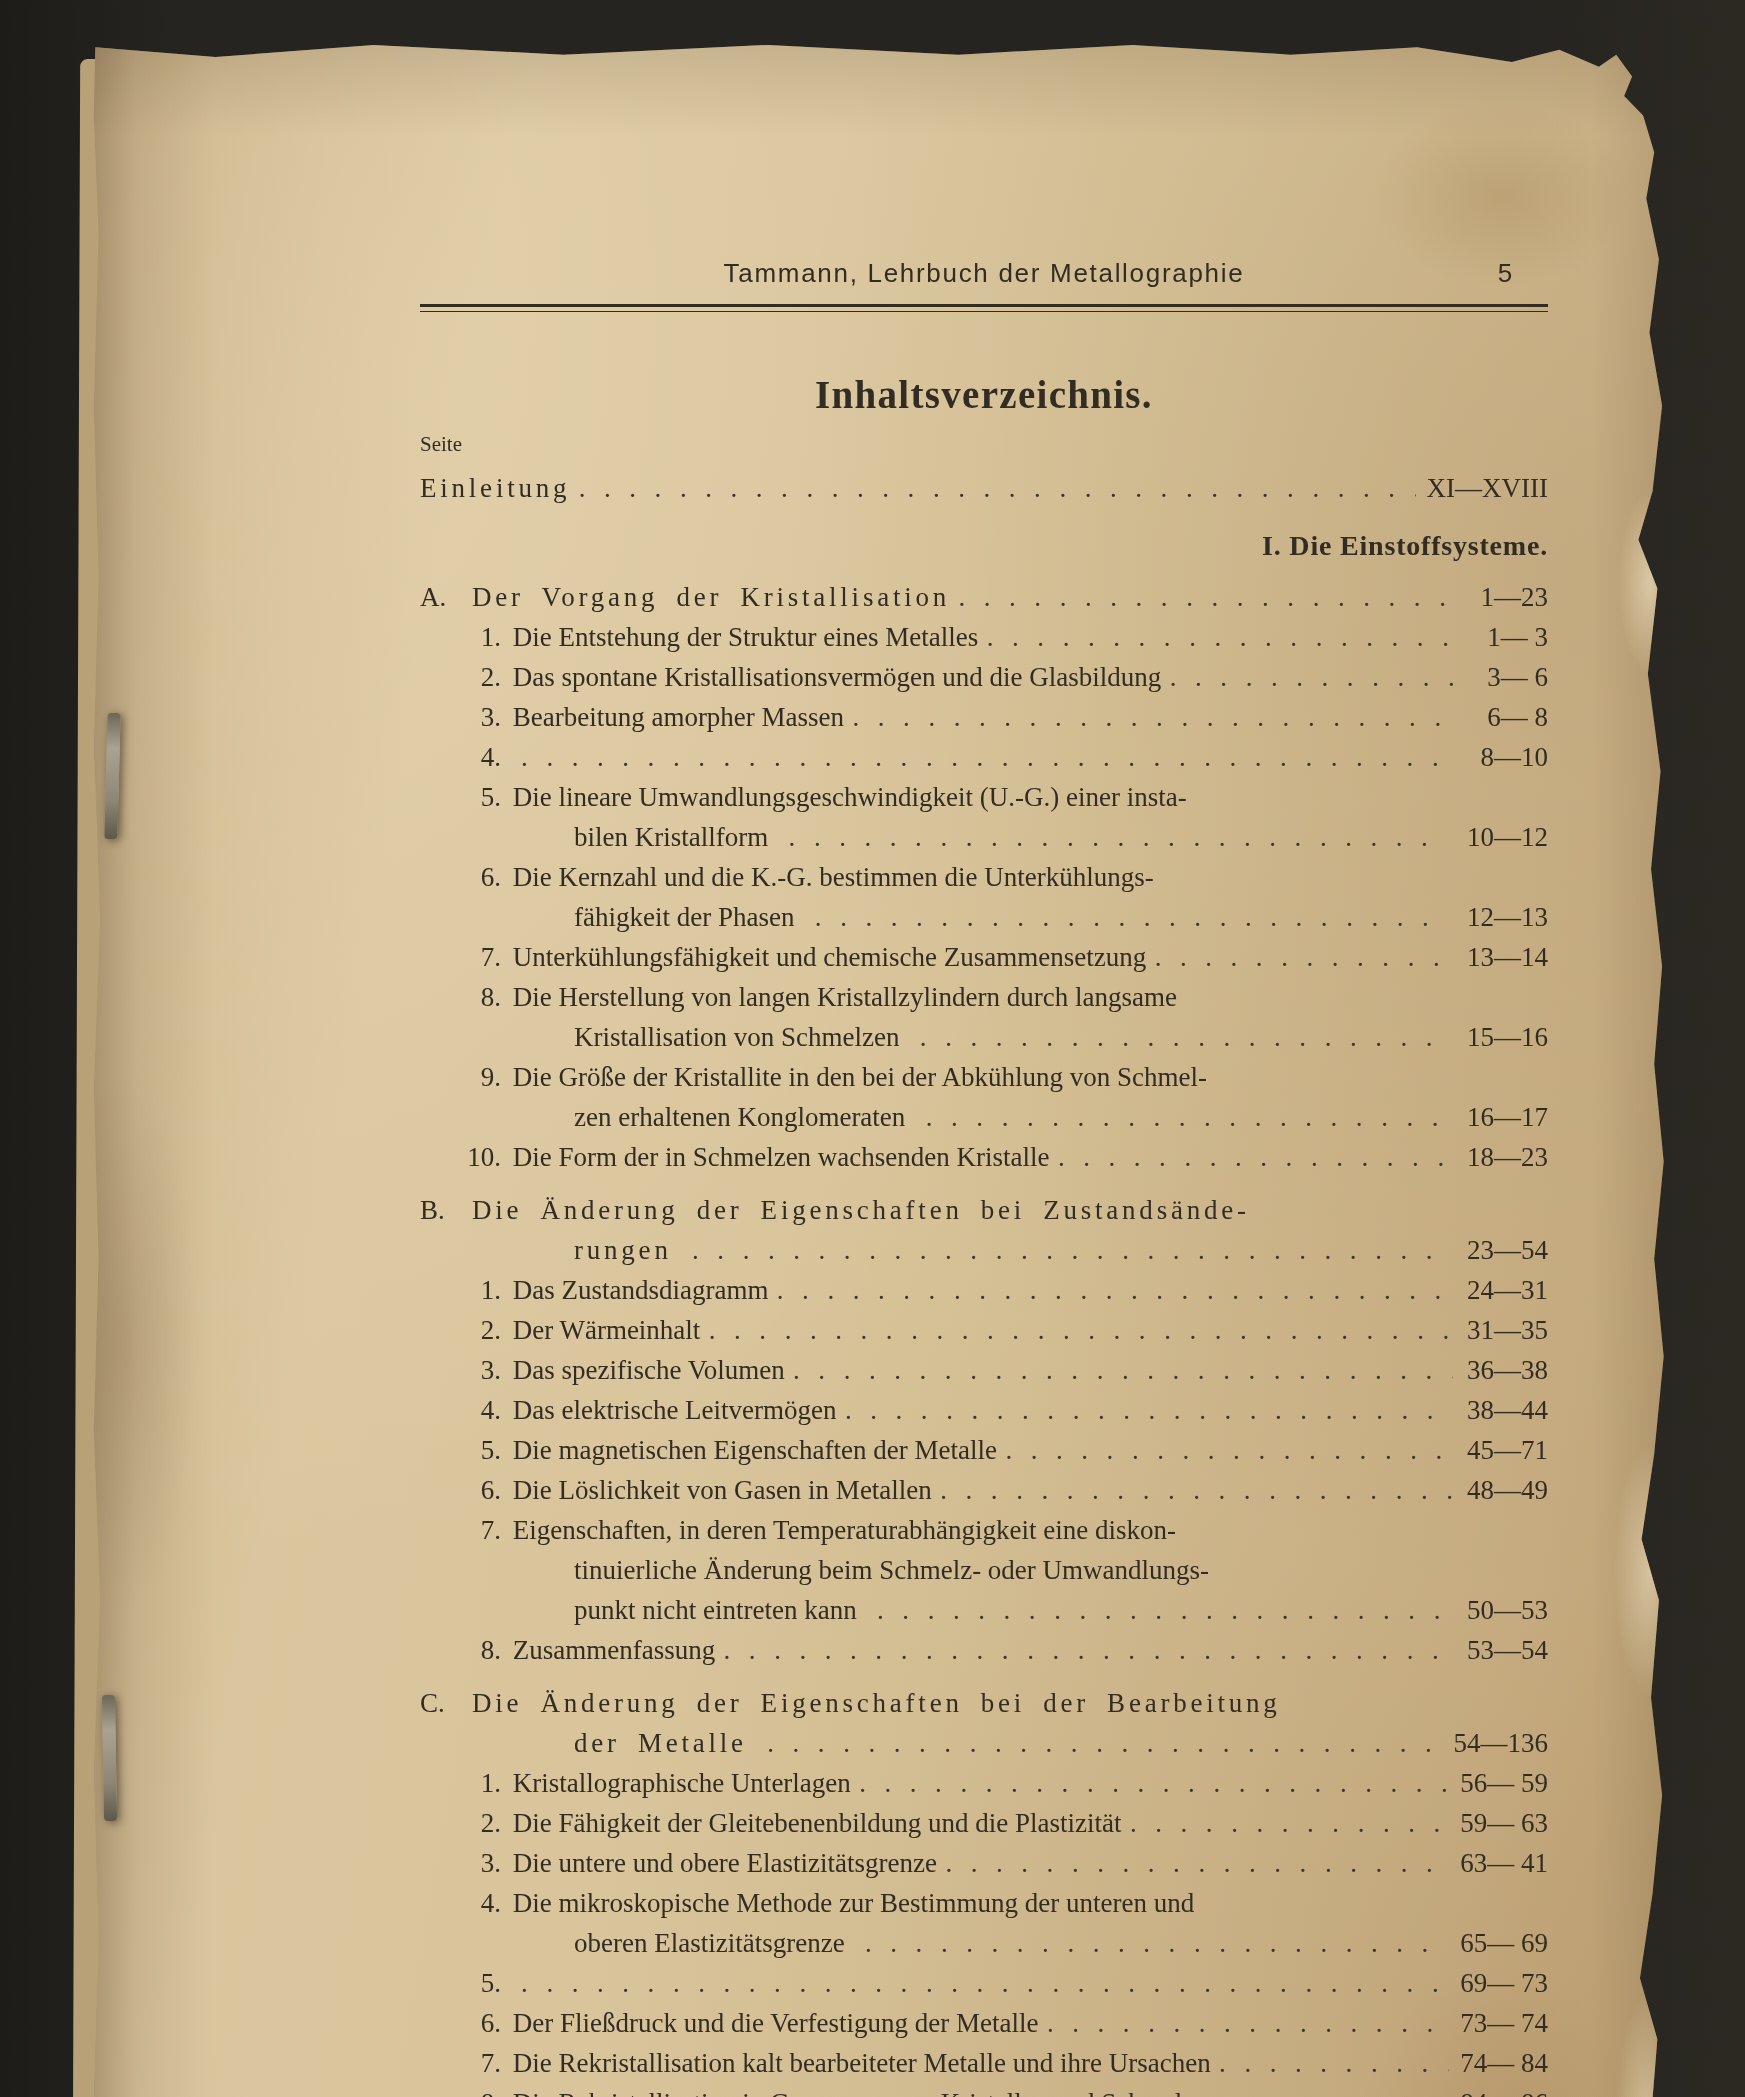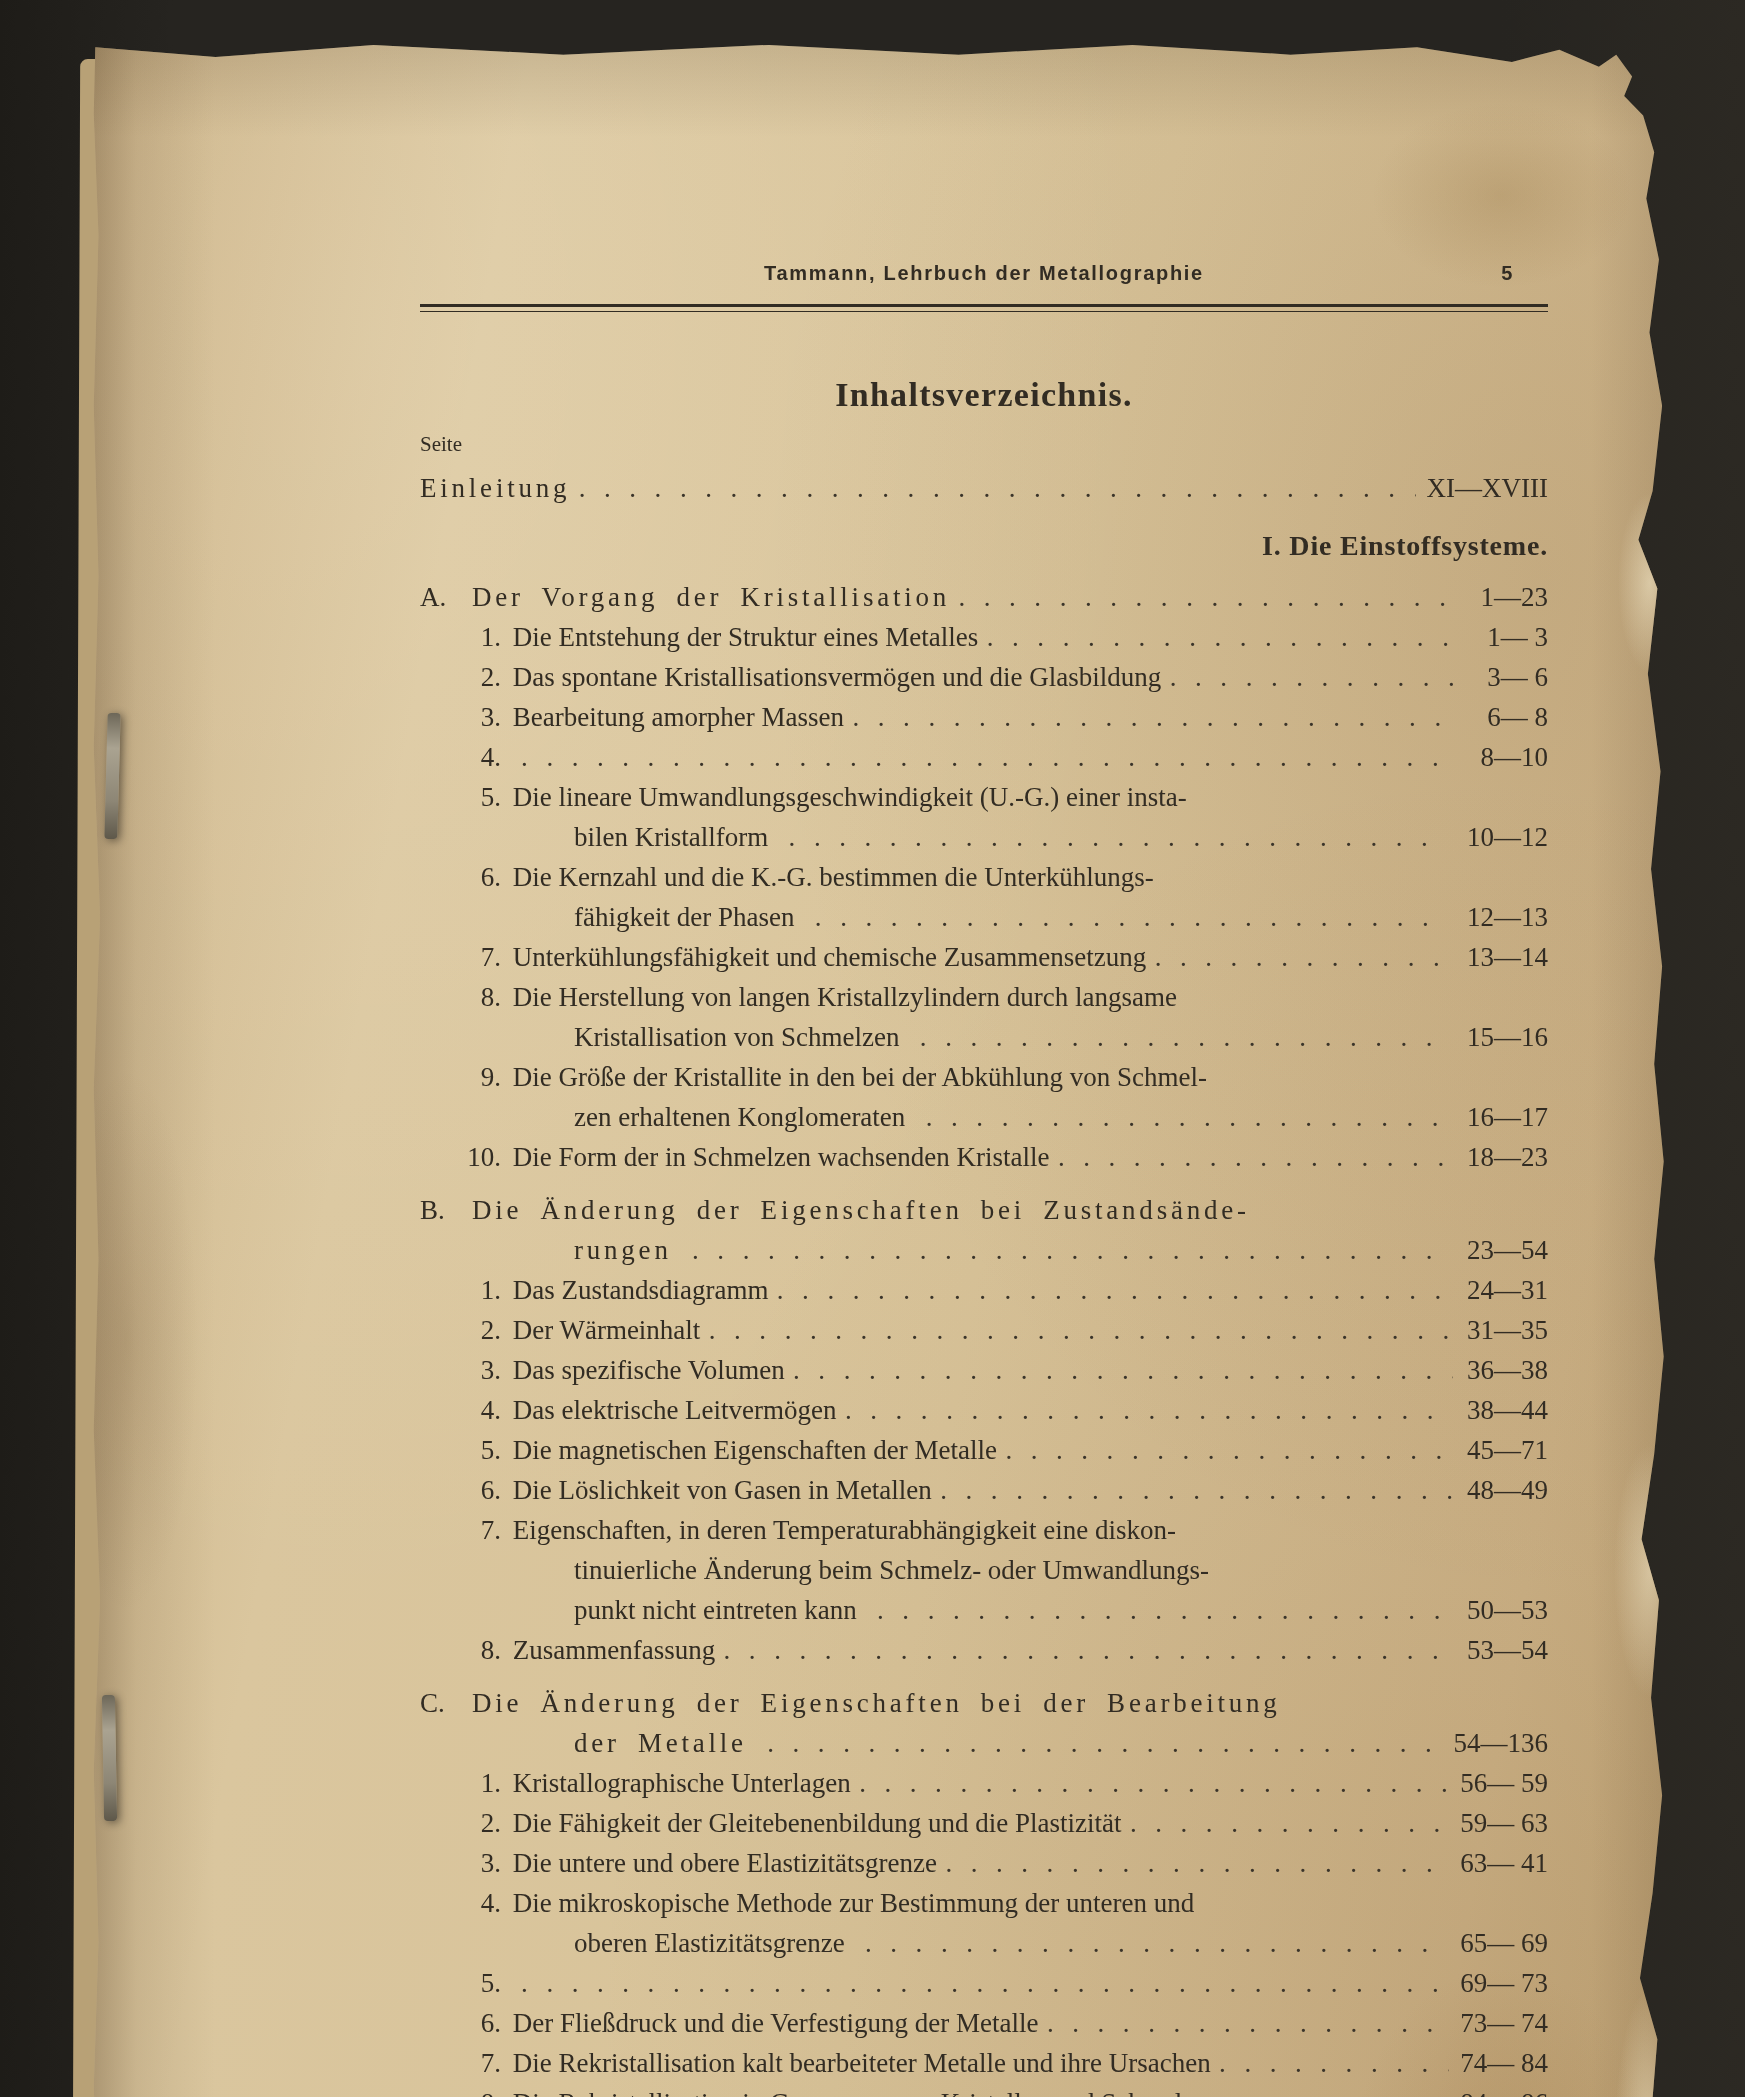--- a/index.html
+++ b/index.html
@@ -61,31 +61,31 @@
   }
   .st1{left:106px;top:713px;transform:rotate(1.5deg);}
   .st2{left:103px;top:1695px;transform:rotate(-1deg);}
 
   .content{
     position:absolute;left:331px;top:218px;width:1128px;color:var(--ink);
   }
   .running-head{
     position:relative;text-align:center;
     font-family:"Liberation Sans","DejaVu Sans",sans-serif;
-    font-weight:bold;font-size:20px;letter-spacing:1.7px;line-height:30px;
+    font-weight:normal;font-size:26px;letter-spacing:1.7px;line-height:30px;
   }
   .rh-page{position:absolute;right:34px;top:0;}
   .rule{
     margin-top:16px;height:3.8px;
     border-top:3.8px solid var(--ink);
     border-bottom:1.7px solid var(--ink);
   }
   .toc-title{
     margin:62px 0 0;text-align:center;
-    font-size:34px;font-weight:bold;letter-spacing:1.3px;line-height:42px;
+    font-size:39px;font-weight:bold;letter-spacing:1.3px;line-height:42px;
   }
   .seite{
     margin-top:16px;text-align:left;padding-right:34px;
     font-size:21px;line-height:24px;
   }
   .part-heading{
     margin:18.5px 0 11px;text-align:right;
     font-size:28px;font-weight:bold;letter-spacing:0.8px;line-height:38px;
   }
   .entries{margin-top:2.5px;}

